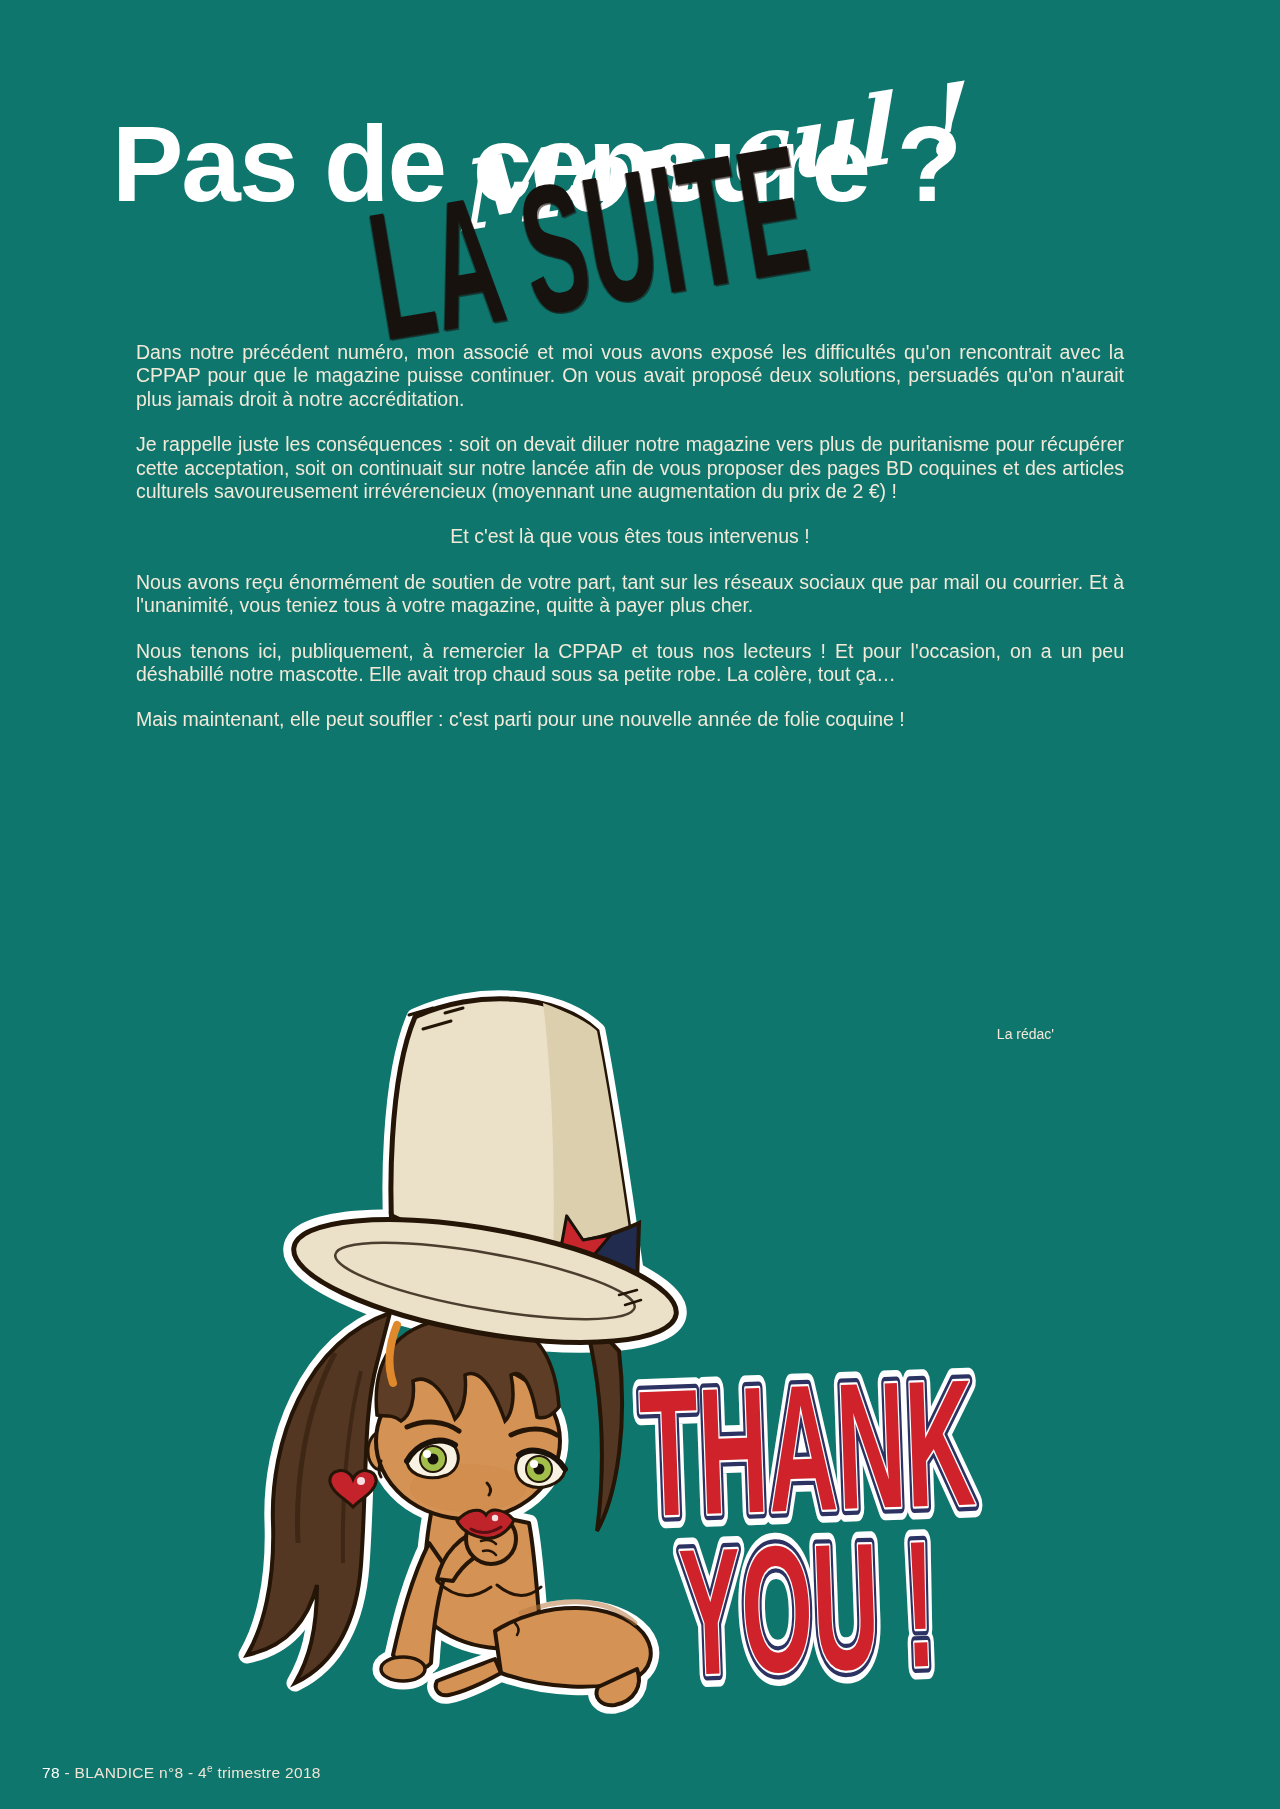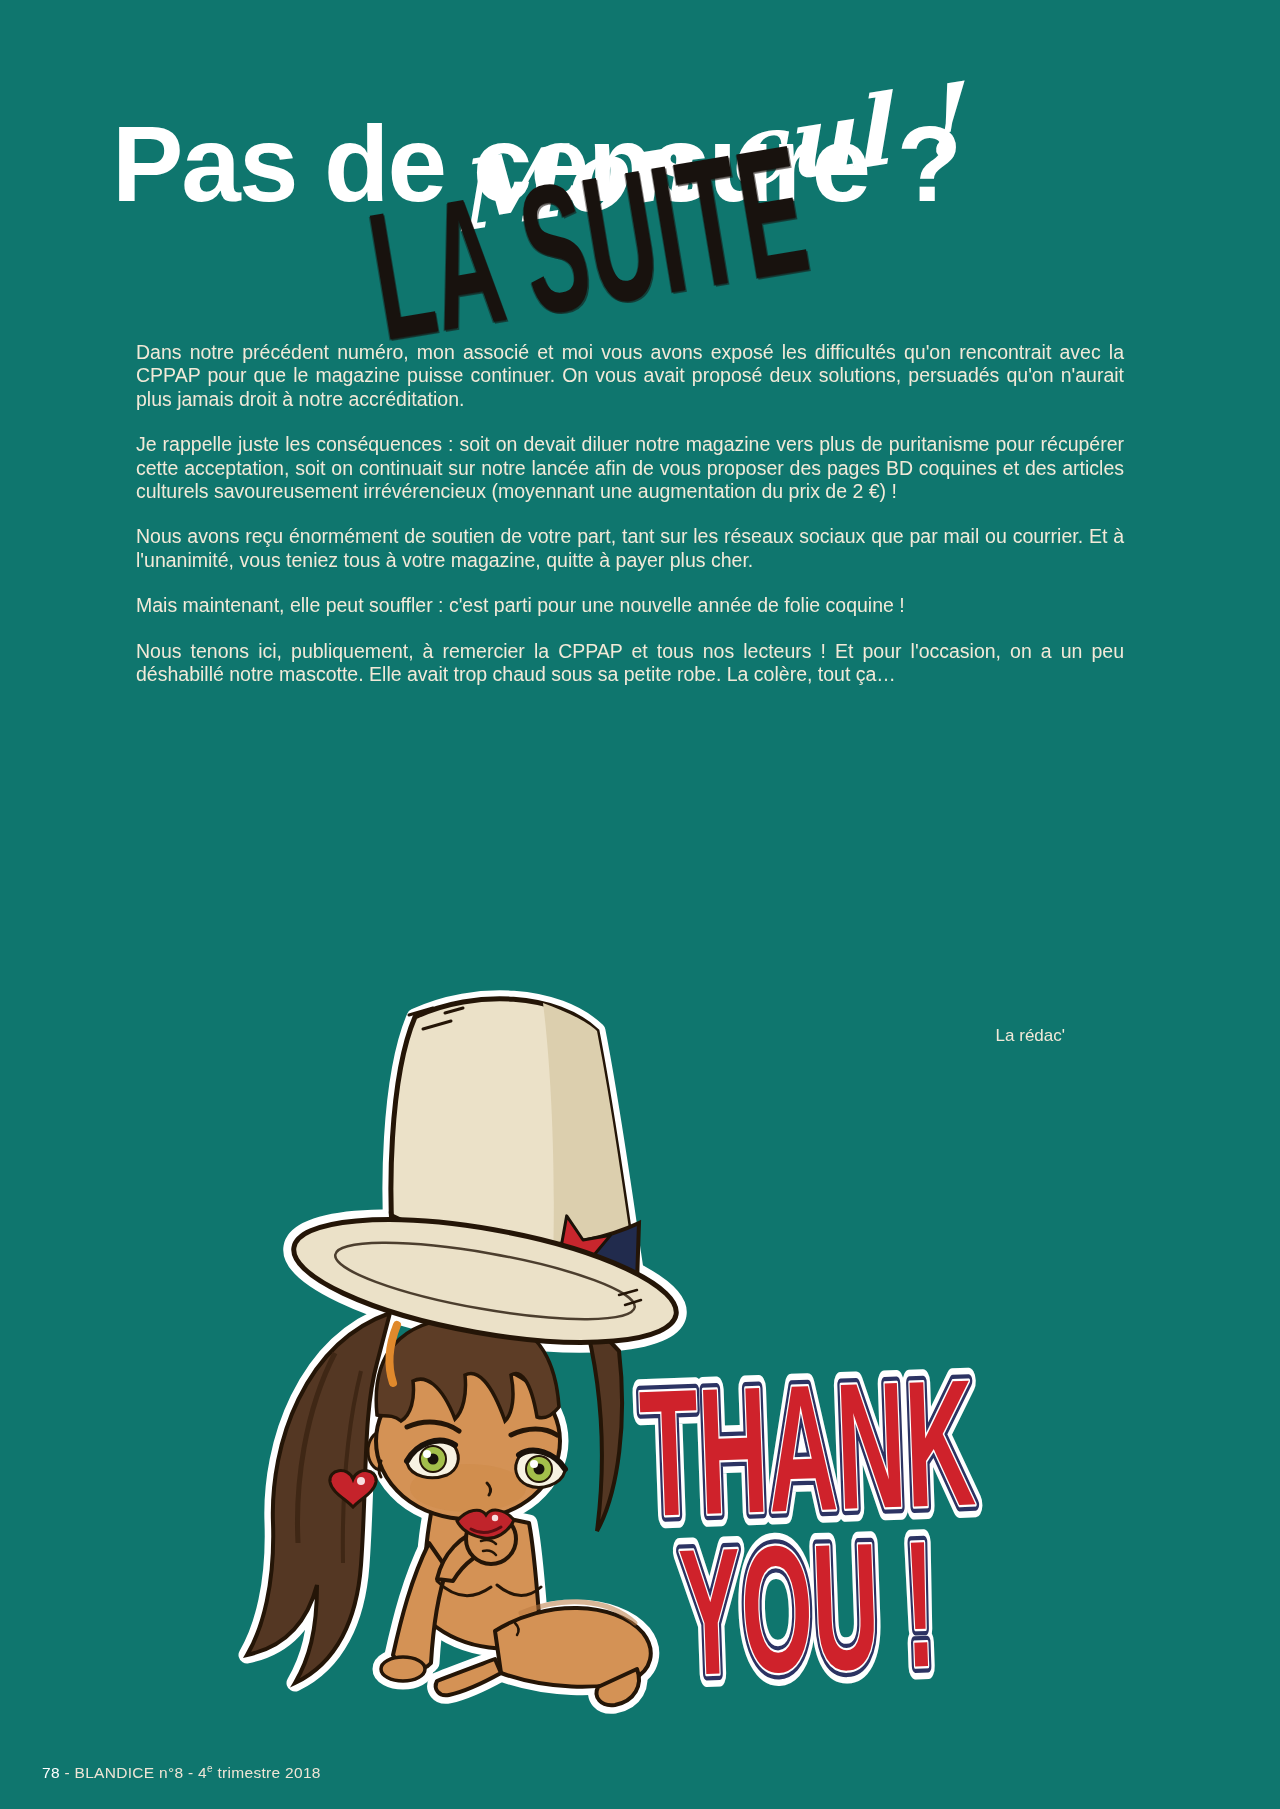--- a/index.html
+++ b/index.html
@@ -23,22 +23,22 @@
   .stamp-inner{display:inline-block;transform:scaleX(0.52);transform-origin:left;
          font-size:182px;font-weight:bold;line-height:1;color:#18120e;
          letter-spacing:2px;text-shadow:2px 2px 0 rgba(24,18,14,.55), -2px 1px 0 rgba(24,18,14,.45);}
 
   
   .copy{position:absolute;left:136px;top:329px;width:988px;color:#f2e9d8;
         font-size:19.5px;line-height:23.4px;margin-top:12px;}
   .copy p{margin:0 0 22px 0;text-align:justify;}
   .copy p.centered{text-align:center;}
 
-  .signature{position:absolute;left:135px;top:1026px;width:988px;text-align:right;
-        padding-right:58px;box-sizing:border-box;color:#f2e9d8;font-size:17px;}
+  .signature{position:absolute;left:124px;top:1026px;width:988px;text-align:right;
+        padding-right:58px;box-sizing:border-box;color:#f2e9d8;font-size:14px;}
 
   
   .mascot{position:absolute;left:185px;top:983px;width:510px;height:742px;z-index:6;}
   .thankyou{position:absolute;left:618px;top:1348px;width:390px;height:345px;z-index:5;}
   svg{overflow:visible;display:block;}
 
   
   .footer{position:absolute;left:42px;top:1763px;font-size:15.5px;color:#efe5d6;
           letter-spacing:.3px;}
   .footer .pg{font-weight:normal;color:#ffffff;}
@@ -51,23 +51,24 @@
 
   <h1 class="title">Pas de censure ?</h1>
 
   <div class="script">Mon cul !</div>
 
   <div class="stamp"><span class="stamp-inner">LA SUITE</span></div>
 
   <div class="copy">
     <p>Dans notre précédent numéro, mon associé et moi vous avons exposé les difficultés qu'on rencontrait avec la CPPAP pour que le magazine puisse continuer. On vous avait proposé deux solutions, persuadés qu'on n'aurait plus jamais droit à notre accréditation.</p>
     <p>Je rappelle juste les conséquences : soit on devait diluer notre magazine vers plus de puritanisme pour récupérer cette acceptation, soit on continuait sur notre lancée afin de vous proposer des pages BD coquines et des articles culturels savoureusement irrévérencieux (moyennant une augmentation du prix de 2 €) !</p>
+    <p class="centered">Et c'est là que vous êtes tous intervenus !</p>
     <p>Nous avons reçu énormément de soutien de votre part, tant sur les réseaux sociaux que par mail ou courrier. Et à l'unanimité, vous teniez tous à votre magazine, quitte à payer plus cher.</p>
+    <p>Nous tenons ici, publiquement, à remercier la CPPAP et tous nos lecteurs ! Et pour l'occasion, on a un peu déshabillé notre mascotte. Elle avait trop chaud sous sa petite robe. La colère, tout ça…</p>
     <p>Mais maintenant, elle peut souffler : c'est parti pour une nouvelle année de folie coquine !</p>
-    <p>Nous tenons ici, publiquement, à remercier la CPPAP et tous nos lecteurs ! Et pour l'occasion, on a un peu déshabillé notre mascotte. Elle avait trop chaud sous sa petite robe. La colère, tout ça…</p>
   </div>
 
   <div class="signature">La rédac'</div>
 
   <div class="thankyou">
     <svg width="390" height="345" viewBox="0 0 390 345" xmlns="http://www.w3.org/2000/svg">
       <g transform="rotate(-2 195 172)" font-family="Liberation Sans, sans-serif" font-weight="bold" font-size="180" style="paint-order:stroke;" stroke-linejoin="round">
 
         <g transform="translate(25,162) scale(0.53,1)">
           <text x="0" y="0" fill="#ffffff" stroke="#ffffff" stroke-width="26">THANK</text>

